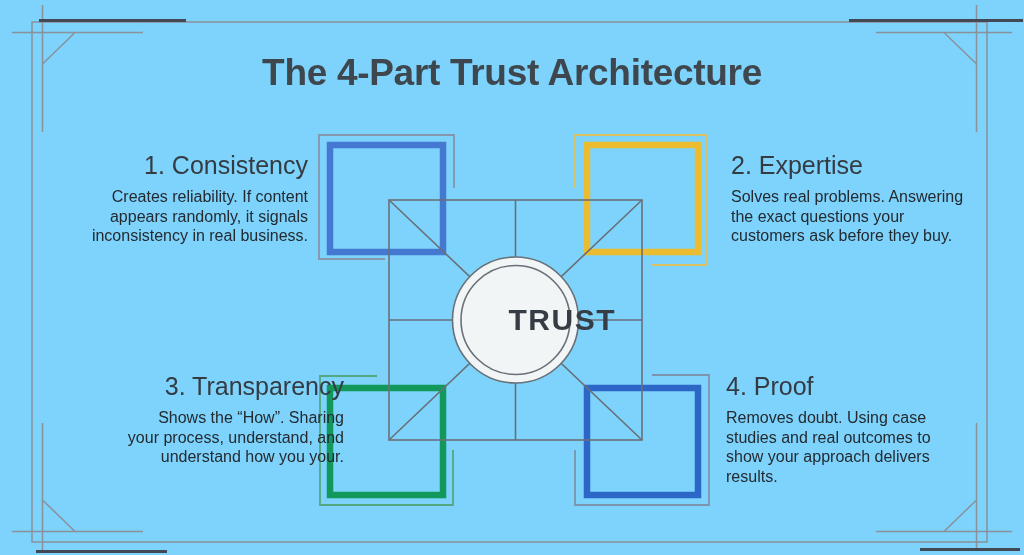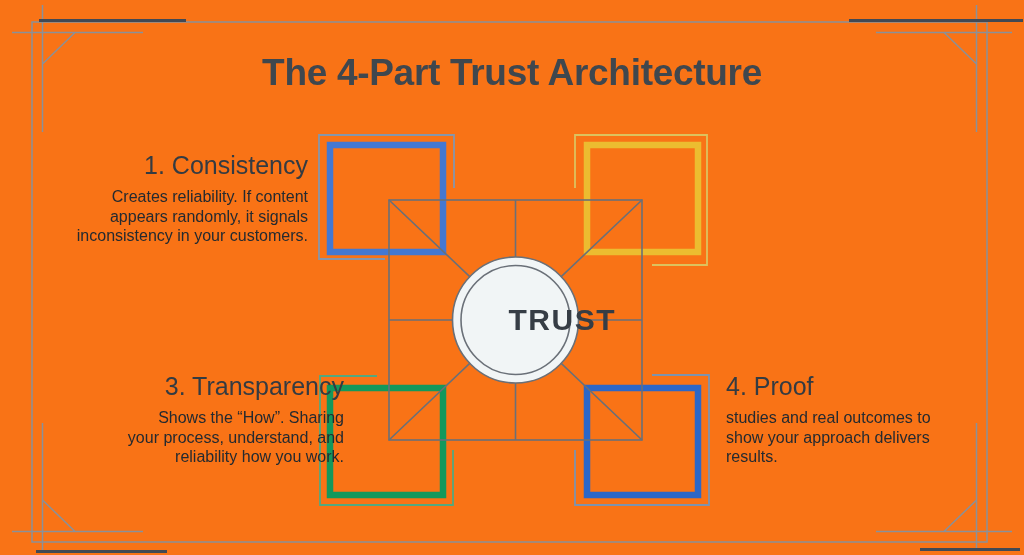--- a/index.html
+++ b/index.html
@@ -1,19 +1,19 @@
 <!DOCTYPE html>
 <html><head>
 <meta charset="utf-8">
 <style>
   html,body{margin:0;padding:0;background:#e9edef;}
   .stage{
     position:relative;
     width:1024px;height:555px;
-    background:#f97316;
+    background:#7dd3fc;
     overflow:hidden;
     font-family:"Liberation Sans", sans-serif;
   }
   .deco-svg{position:absolute;left:0;top:0;width:1024px;height:555px;}
   .title{
     position:absolute;top:52px;left:0;width:100%;
     text-align:center;
     font-size:37px;font-weight:bold;color:#3f474e;letter-spacing:-0.3px;
   }
   .trust-label{
@@ -80,31 +80,38 @@
   </svg>
 
   <div class="title">The 4-Part Trust Architecture</div>
 
   <div class="trust-label">TRUST</div>
 
   <div class="qblock q1 align-right">
     <div class="qhead">1. Consistency</div>
     <div class="qline">Creates reliability. If content</div>
     <div class="qline">appears randomly, it signals</div>
-    <div class="qline">inconsistency in your customers.</div>
+    <div class="qline">inconsistency in real business.</div>
   </div>
 
+  <div class="qblock q2 align-left">
+    <div class="qhead">2. Expertise</div>
+    <div class="qline">Solves real problems. Answering</div>
+    <div class="qline">the exact questions your</div>
+    <div class="qline">customers ask before they buy.</div>
+  </div>
 
   <div class="qblock q3 align-right">
     <div class="qhead">3. Transparency</div>
     <div class="qline">Shows the “How”. Sharing</div>
     <div class="qline">your process, understand, and</div>
-    <div class="qline">reliability how you work.</div>
+    <div class="qline">understand how you your.</div>
   </div>
 
   <div class="qblock q4 align-left">
     <div class="qhead">4. Proof</div>
+    <div class="qline">Removes doubt. Using case</div>
     <div class="qline">studies and real outcomes to</div>
     <div class="qline">show your approach delivers</div>
     <div class="qline">results.</div>
   </div>
 
 </div>
 
 </body></html>

